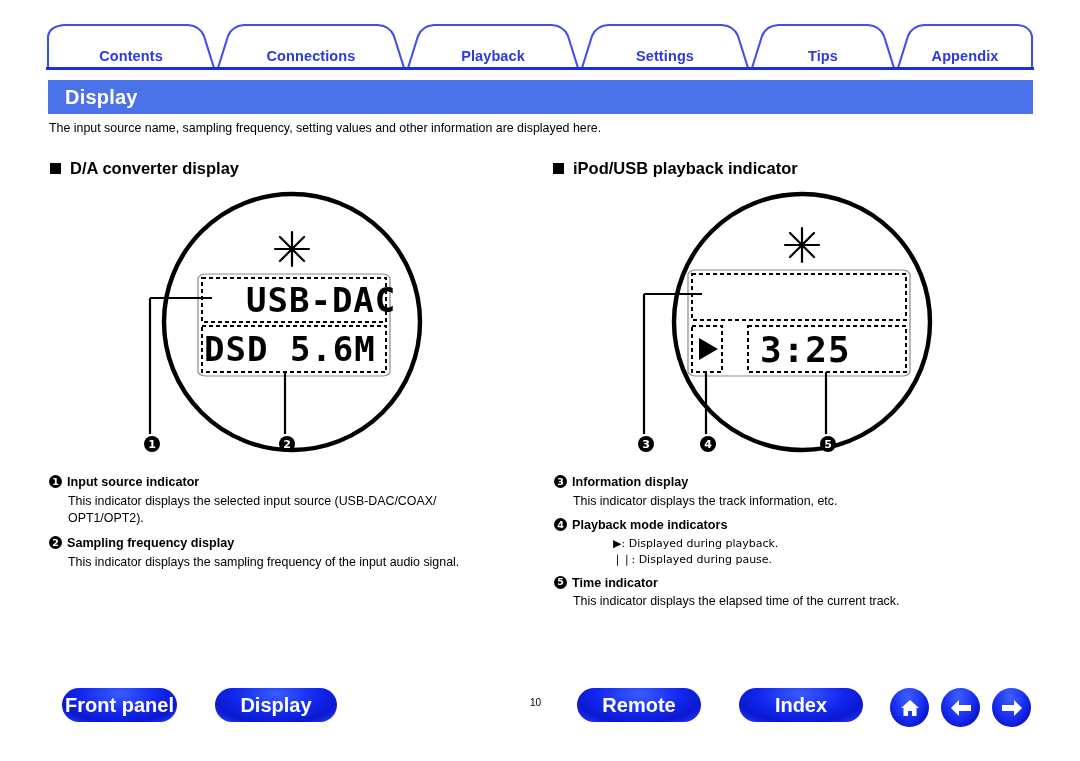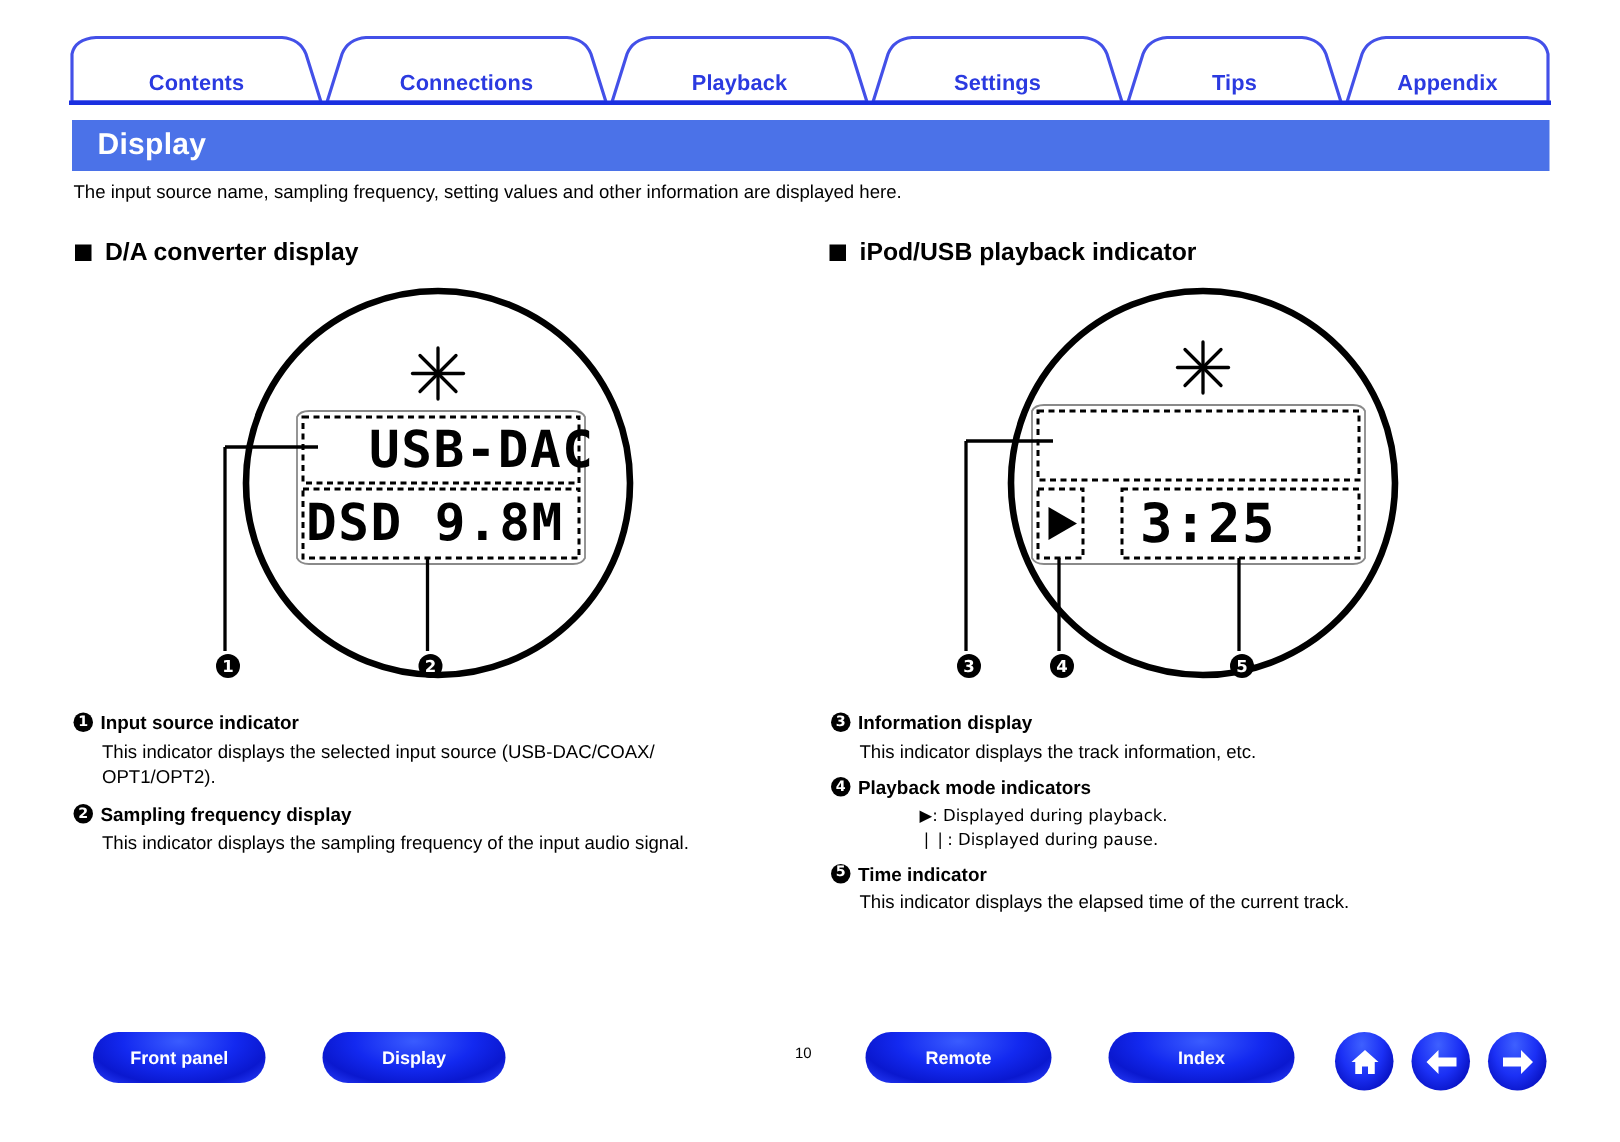--- a/index.html
+++ b/index.html
@@ -150,21 +150,21 @@
 
   
   .footer { position: absolute; left: 0; top: 688px; width: 1080px; height: 60px; }
   .pill {
     position: absolute;
     top: 0;
     height: 34px;
     border-radius: 17px;
     background: radial-gradient(ellipse at 50% 18%, #3a5cff 0%, #1329f0 46%, #0a18cf 74%, #2b41ff 100%);
     color: #fff;
-    font-size: 12px;
+    font-size: 20px;
     font-weight: bold;
     display: flex;
     align-items: center;
     justify-content: center;
     white-space: nowrap;
   }
   .circ {
     position: absolute;
     top: 0;
     width: 39px;
@@ -242,21 +242,21 @@
       <path d="M30,108 L92,108"></path>
       <path d="M30,108 L30,244"></path>
     </g>
 
     <g stroke="#000" stroke-width="2.2" fill="none">
       <path d="M165,182 L165,244"></path>
     </g>
   </svg>
 
   <div class="lcdtext" style="left:86px; top:90px; font-size:34px;margin-left:40px;">USB-DAC</div>
-  <div class="lcdtext" style="left:84px; top:139px; font-size:34px;">DSD 9.8M</div>
+  <div class="lcdtext" style="left:84px; top:139px; font-size:34px;">DSD 5.6M</div>
 
   <div class="num" style="position:absolute; left:24px; top:245px; width:16px; height:16px; font-size:11px;">1</div>
   <div class="num" style="position:absolute; left:159px; top:245px; width:16px; height:16px; font-size:11px;">2</div>
 </div>
 
 <div class="figure" id="fig-right">
   <svg width="340" height="290" viewBox="0 0 340 290">
     <circle cx="172" cy="132" r="128" fill="none" stroke="#000" stroke-width="4.4"></circle>
     <path d="M58,84 Q60,80 66,80 L272,80 Q278,80 280,84 L280,182 Q278,186 272,186 L66,186 Q60,186 58,182 Z" fill="#fff" stroke="#8a8a8a" stroke-width="1.2"></path>
 

